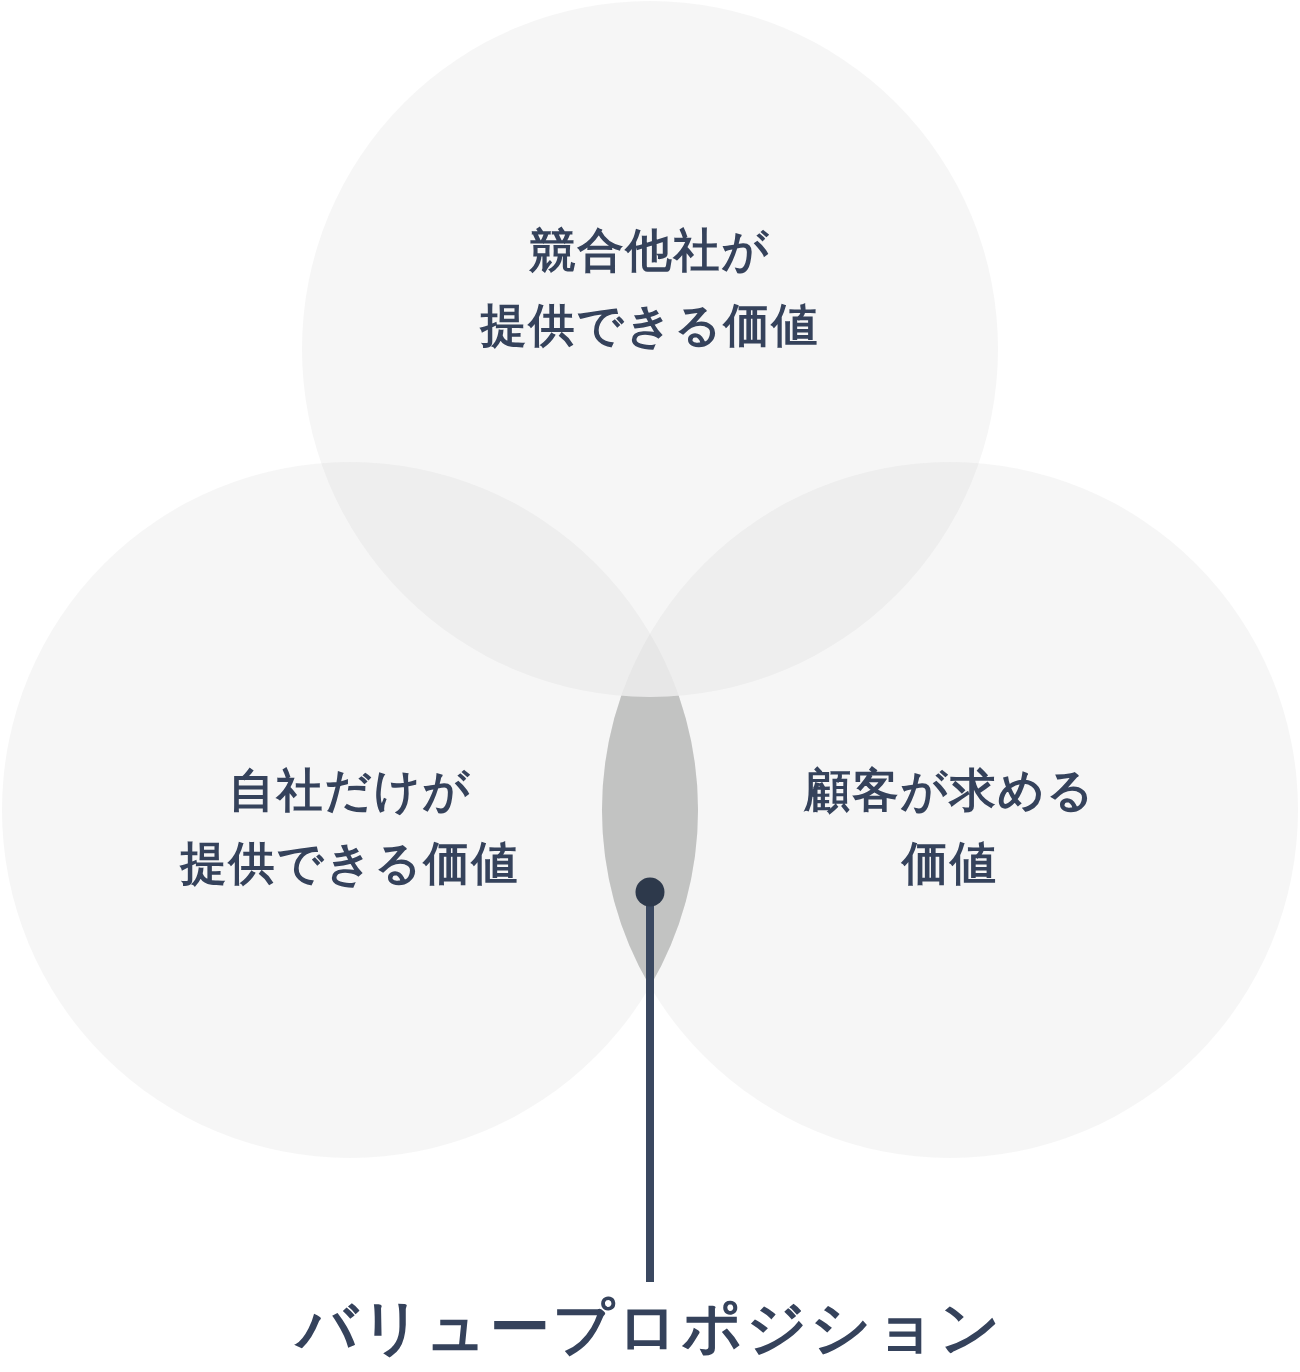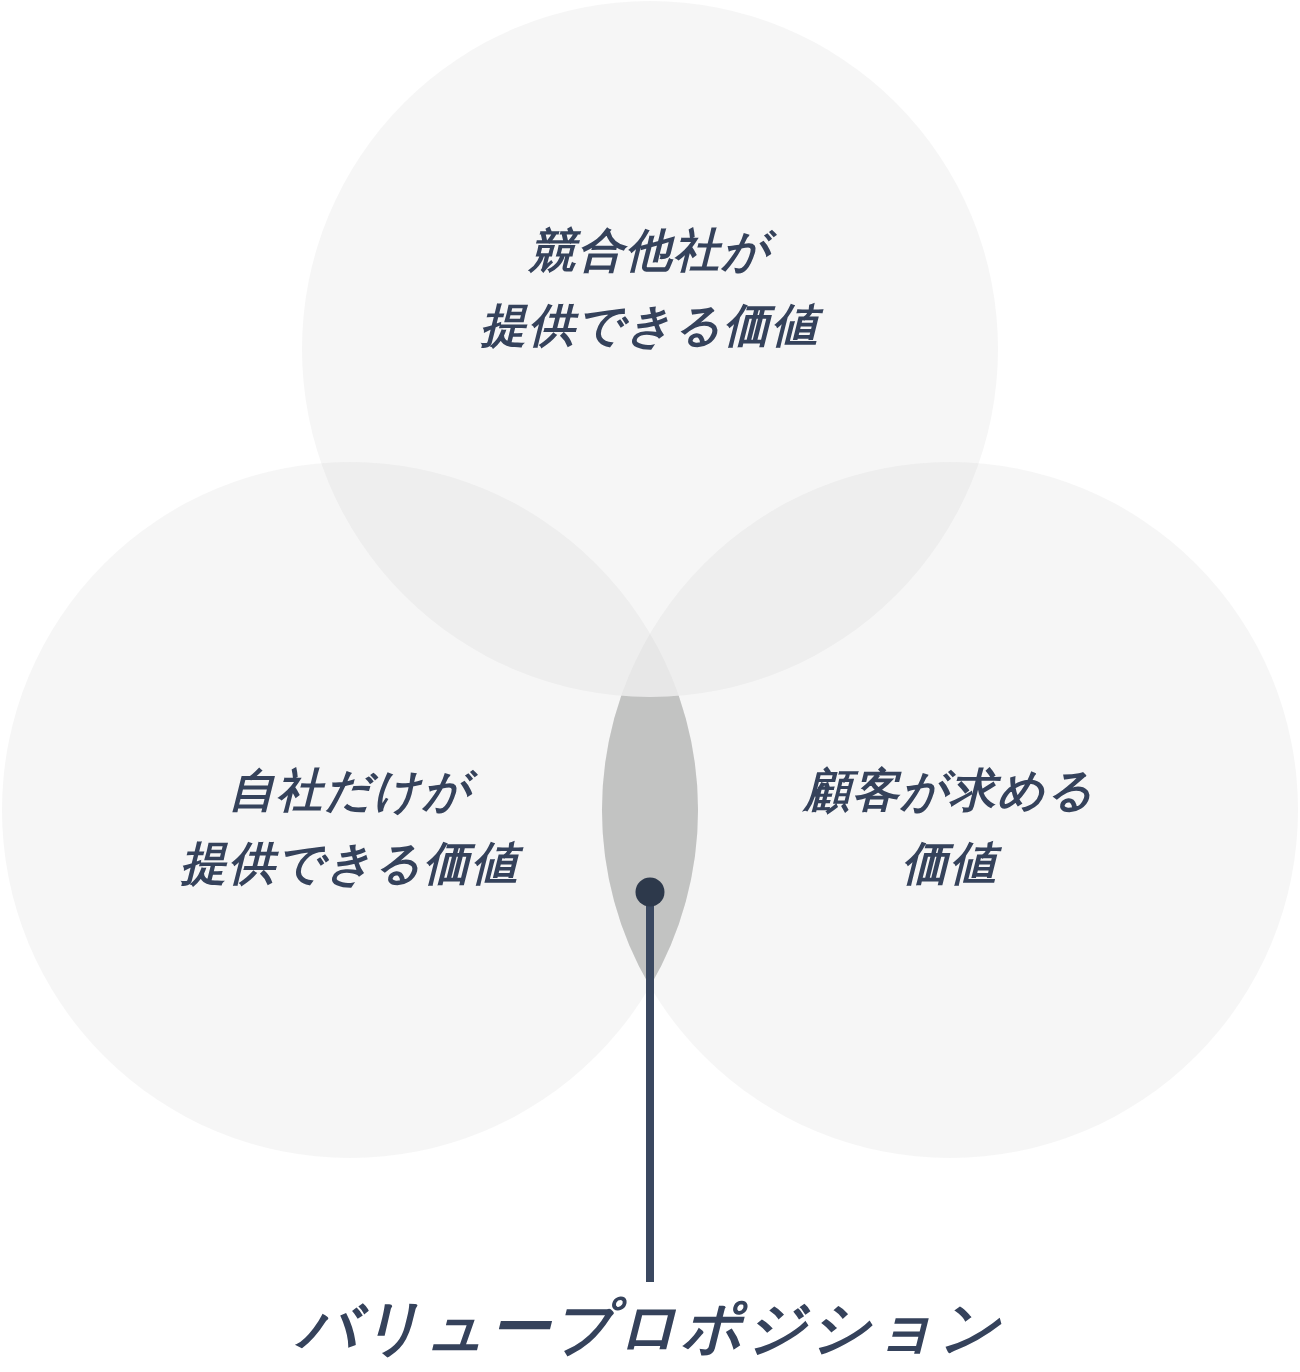--- a/index.html
+++ b/index.html
@@ -7,21 +7,20 @@
     padding: 0;
     background: #ffffff;
   }
   .stage {
     position: relative;
     width: 1300px;
     height: 1372px;
     background: #ffffff;
     overflow: hidden;
     font-family: "Liberation Sans", "DejaVu Sans", sans-serif;
-    font-style: italic;
   }
   svg { display: block; }
   .circle-label {
     font-family: "Liberation Sans", "DejaVu Sans", sans-serif;
     font-size: 46px;
     font-weight: 800;
     letter-spacing: 2px;
   }
   .diagram-title {
     font-family: "Liberation Sans", "DejaVu Sans", sans-serif;

